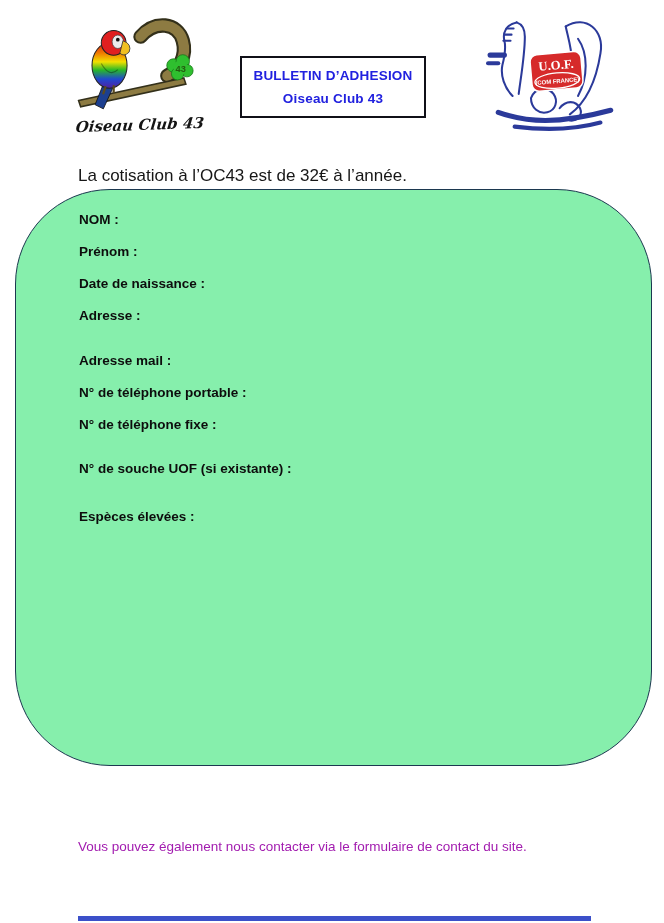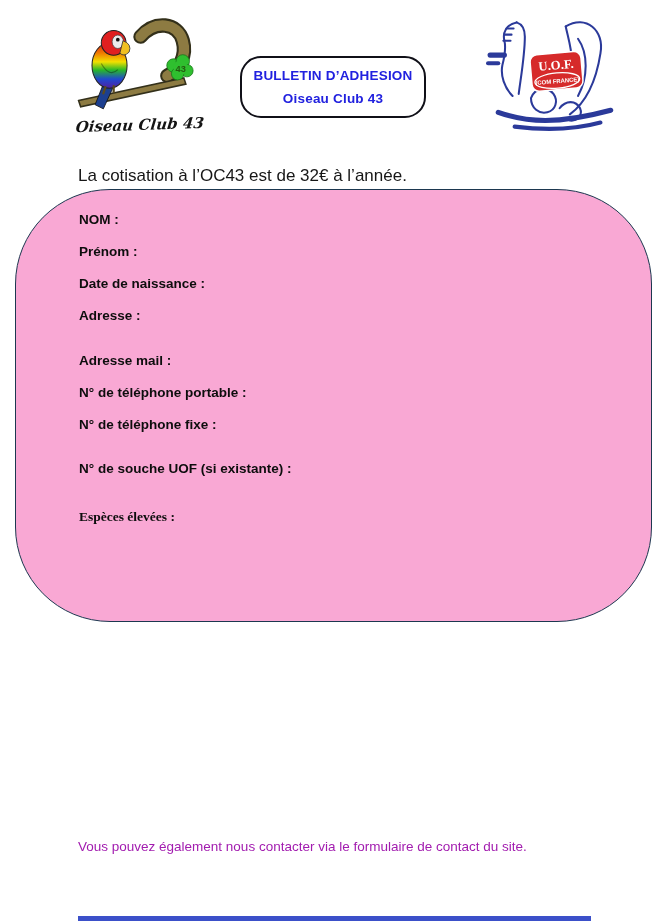--- a/index.html
+++ b/index.html
@@ -22,21 +22,21 @@
     font-family:"DejaVu Serif", serif;
     font-style:italic; font-weight:bold;
     font-size:15px; color:#141414;
     transform:skewX(-8deg) rotate(-2deg);
     white-space:nowrap;
   }
 
   .title-box {
     position:absolute; left:240px; top:56px;
     width:186px; height:62px;
-    border:2px solid #101018; border-radius:21px;
+    border:2px solid #101018; border-radius:0;
     background:#ffffff;
     display:flex; flex-direction:column;
     align-items:center; justify-content:center;
     gap:8px;
   }
   .title-box .t1, .title-box .t2 {
     color:#2121df; font-weight:bold; font-size:13.5px;
     letter-spacing:0.2px; white-space:nowrap;
   }
 
@@ -44,34 +44,34 @@
 
   
   .intro {
     position:absolute; left:78px; top:166px;
     font-size:17px; color:#161616;
   }
 
   
   .form-box {
     position:absolute; left:15px; top:189px;
-    width:637px; height:433px;
+    width:637px; height:577px;
     border:1.6px solid #1c3850;
     border-radius:95px;
-    background:#f9a8d4;
+    background:#86efac;
   }
   .fields { position:absolute; left:63px; top:22px; right:40px; }
   .field {
     height:20px; margin-bottom:12px;
     font-size:13.5px; font-weight:bold; color:#0d0d0d;
     white-space:nowrap;
   }
   .gap-a { margin-top:25px; }
   .gap-b { margin-top:24px; }
-  .gap-c { margin-top:28px;font-family:Liberation Serif, serif; }
+  .gap-c { margin-top:28px; }
   .gap-d { margin-top:23px; }
 
   
   .footer-line1 { position:absolute; left:78px; top:806px; font-size:13.5px; color:#161616; }
   .footer-line2 { position:absolute; left:78px; top:839px; font-size:13.5px; color:#a21caf; }
   .email-link { color:#4a79ad; text-decoration:underline; cursor:pointer; }
 
   .bottom-bar {
     position:absolute; left:78px; top:916px;
     width:513px; height:5px;

